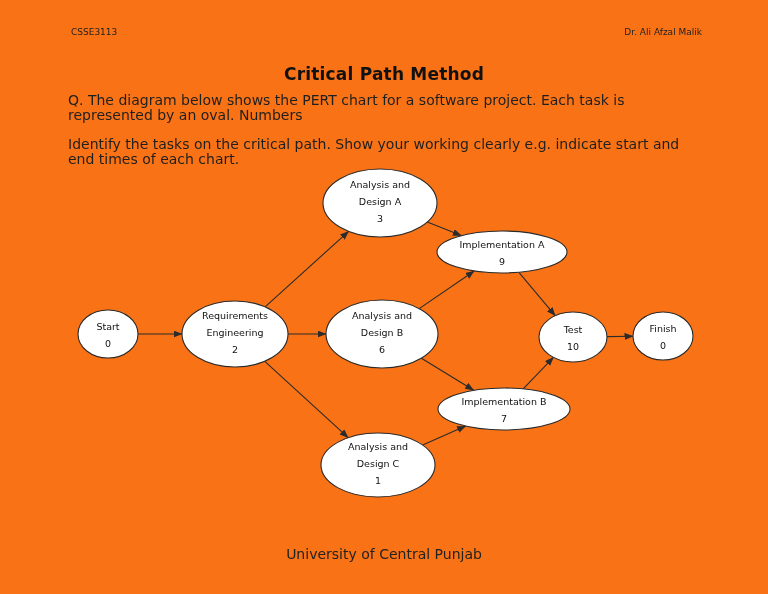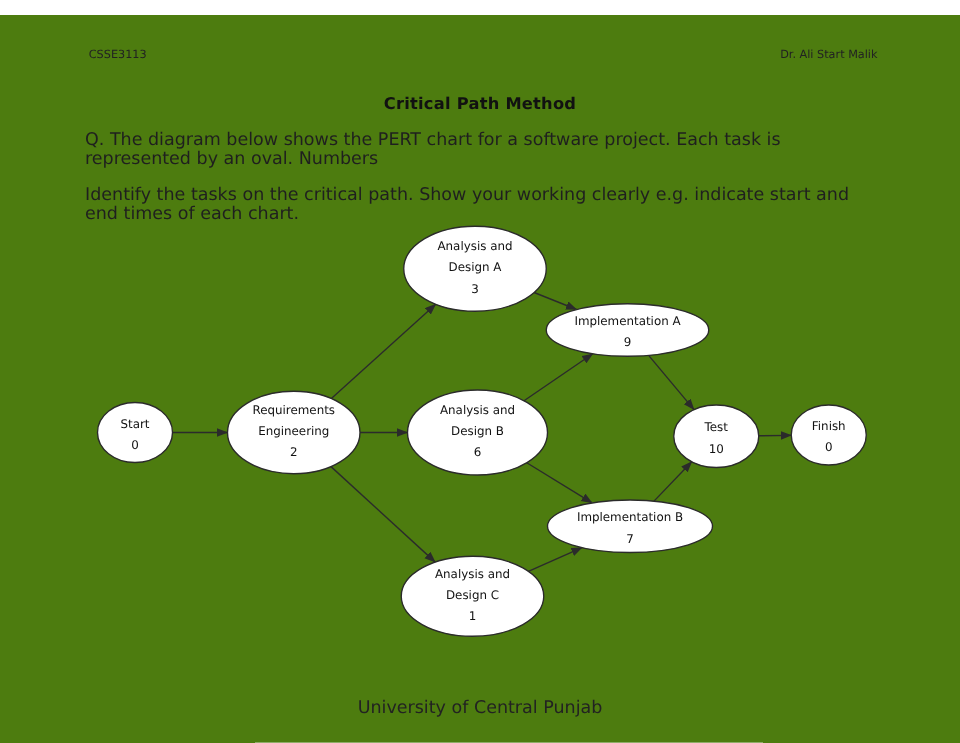--- a/index.html
+++ b/index.html
@@ -4,32 +4,32 @@
 <style>
   html, body { margin: 0; padding: 0; }
   body {
     width: 768px; height: 594px;
     background: #ffffff;
     font-family: "DejaVu Sans", "Liberation Sans", sans-serif;
     color: #1f1f1f;
     position: relative;
     overflow: hidden;
   }
-  .page { position: absolute; inset: 0; background: #4d7c0f; margin-top: 12px; }
+  .page { position: absolute; inset: 0; background: #f97316; }
 
   .header {
     position: absolute; top: 27px; left: 71px; right: 66px;
     display: flex; justify-content: space-between;
     font-size: 9px; color: #222222;
   }
 
   .title {
     position: absolute; top: 64px; left: 0; width: 100%;
     margin: 0; text-align: center;
-    font-size: 13px; font-weight: bold; color: #111111;
+    font-size: 17px; font-weight: bold; color: #111111;
     letter-spacing: 0.2px;
   }
 
   #paragraphs {
     position: absolute; top: 93px; left: 68px; width: 636px;
     font-size: 14px; line-height: 15px; color: #1f1f1f;
   }
   .para { margin: 0 0 14px 0; }
   .para .pline:not(:last-child) { text-align: justify; text-align-last: justify; }
 
@@ -46,21 +46,21 @@
     text-align: center; font-size: 14px; color: #222222;
   }
 </style>
 </head>
 <body>
 
 <div class="page">
 
   <div class="header">
     <span>CSSE3113</span>
-    <span>Dr. Ali Start Malik</span>
+    <span>Dr. Ali Afzal Malik</span>
   </div>
 
   <h1 class="title">Critical Path Method</h1>
 
   <div id="paragraphs">
       <div class="para">
         <div class="pline">Q. The diagram below shows the PERT chart for a software project. Each task is represented by an oval. Numbers</div>
       </div>
       <div class="para">
         <div class="pline">Identify the tasks on the critical path. Show your working clearly e.g. indicate start and end times of each chart.</div>

